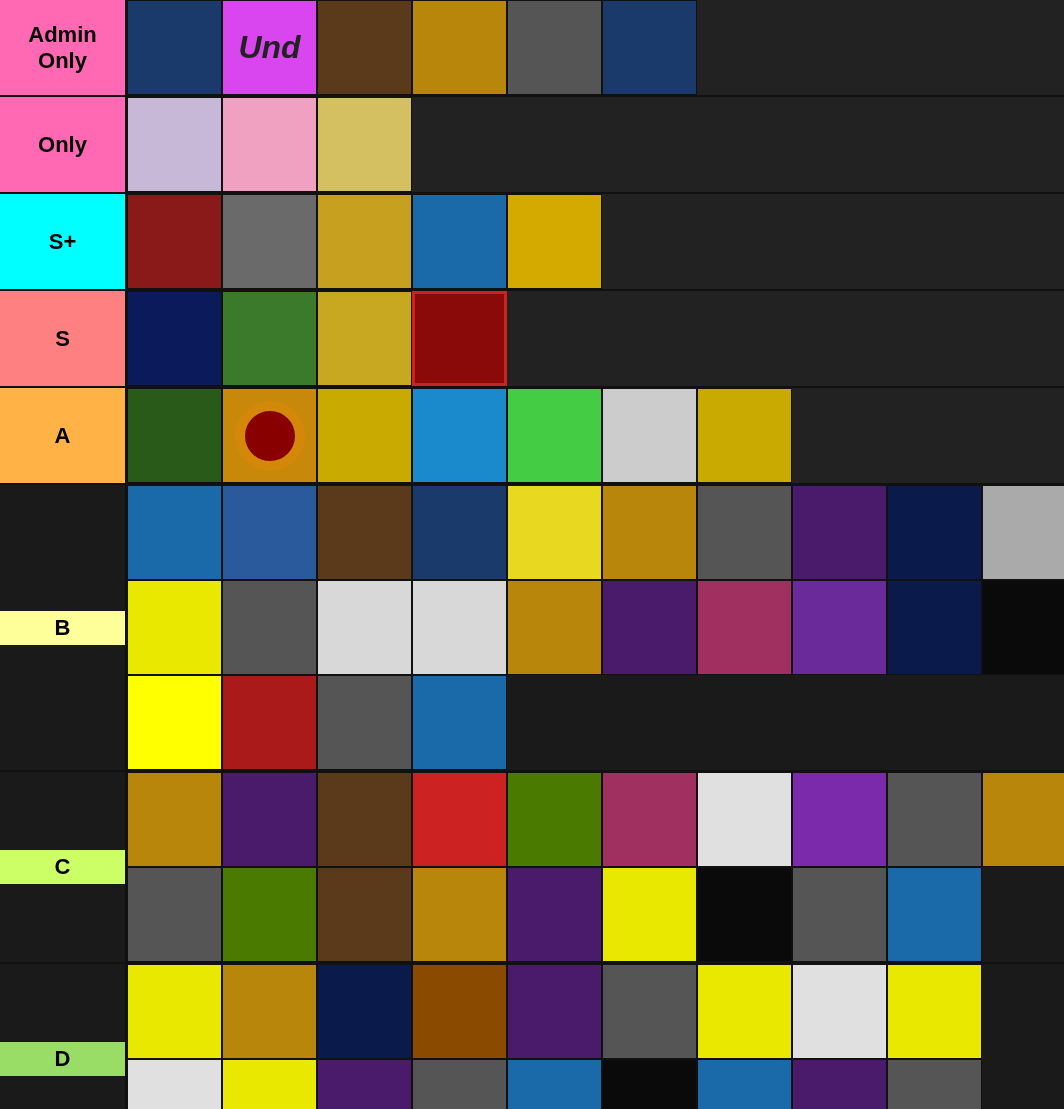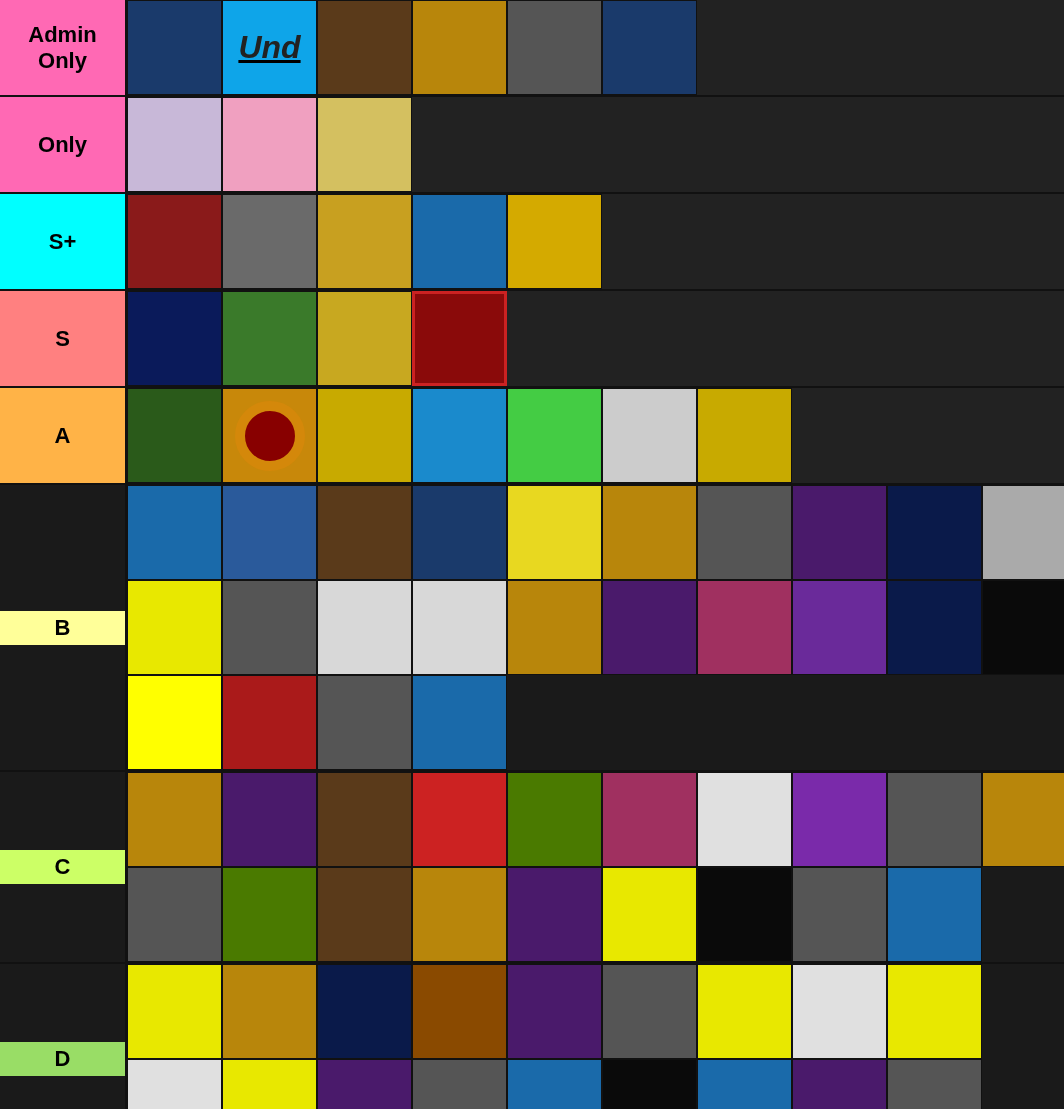--- a/index.html
+++ b/index.html
@@ -120,21 +120,21 @@
 </head>
 <body>
 
 <div class="tier-list">
 
   <div class="tier-row" style="background:#111; min-height:95px;">
     <div class="tier-label tier-admin">Admin Only</div>
     <div class="tier-cells">
 
       <div class="cell bg-blue-dark"></div>
-      <div class="cell" style="background:#0ea5e9;text-decoration:underline;">
+      <div class="cell" style="background:#d946ef;">
         <div class="cell-inner" style="font-size:32px; font-weight:900; color:#222; font-style:italic;">Und</div>
       </div>
       <div class="cell bg-brown"></div>
       <div class="cell bg-gold"></div>
       <div class="cell bg-gray"></div>
       <div class="cell bg-blue-dark"></div>
     </div>
 
     <div class="tiermaker-logo">
       <div class="logo-grid">

